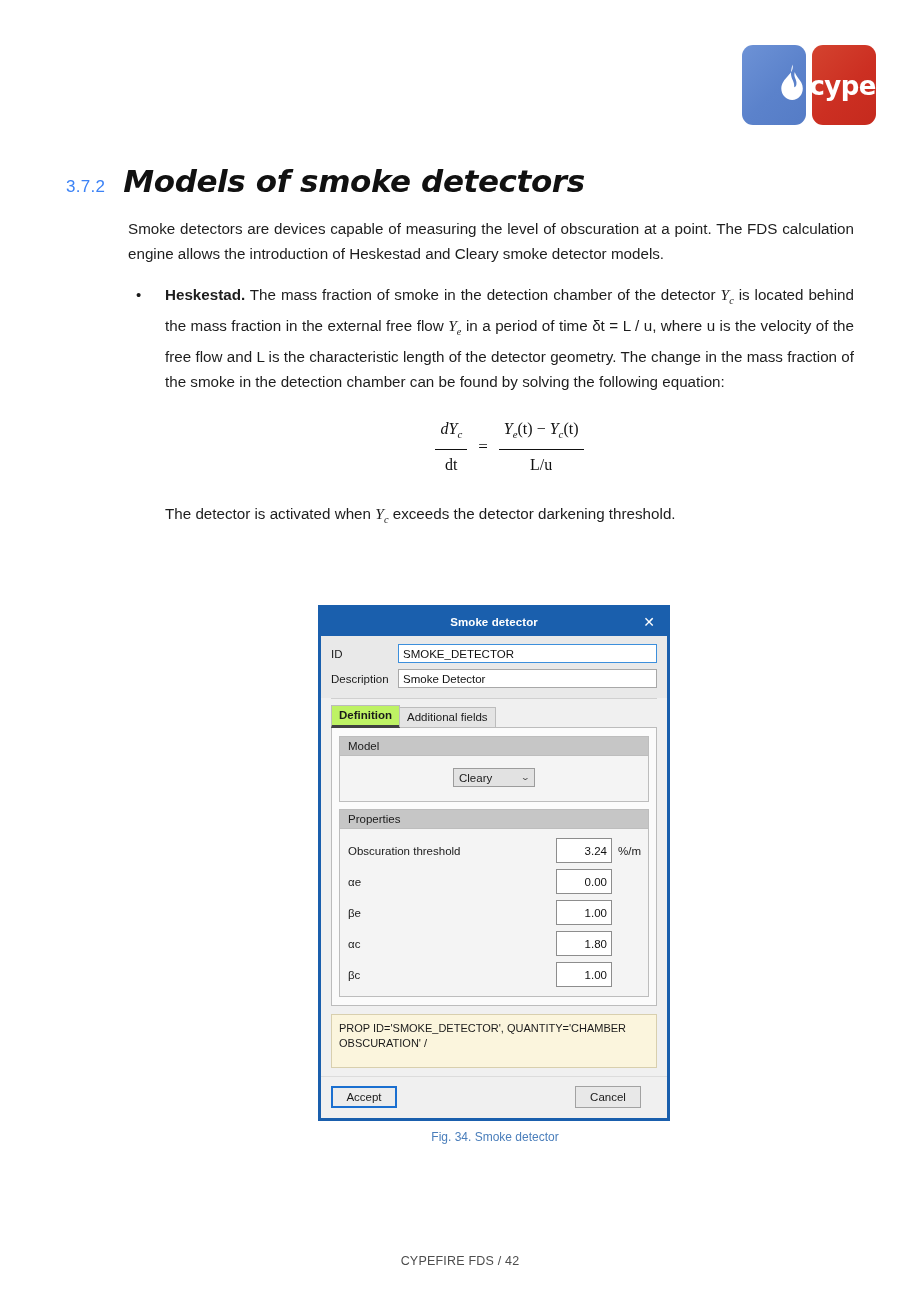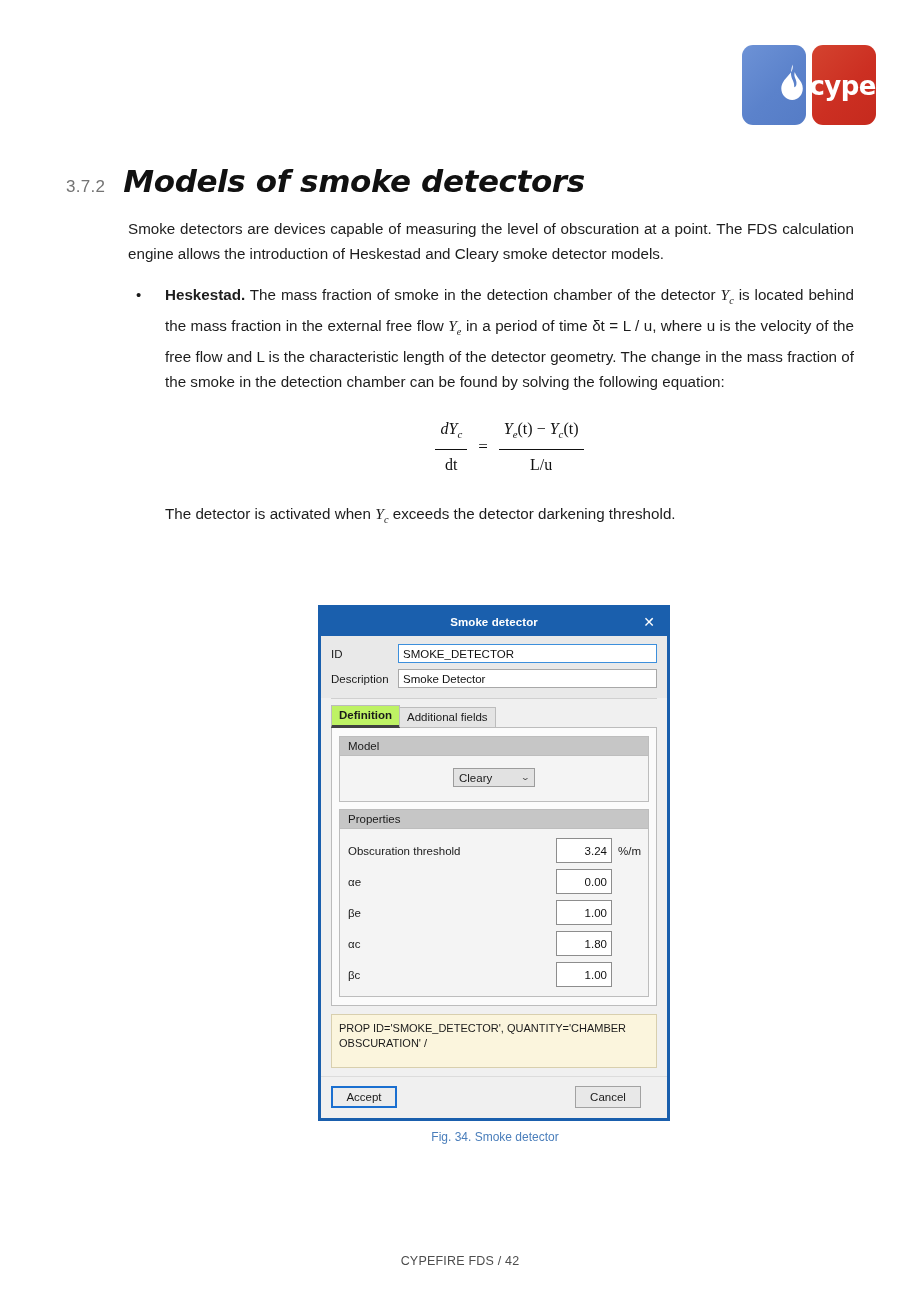--- a/index.html
+++ b/index.html
@@ -52,21 +52,21 @@
   .heading-row {
     position: absolute;
     top: 163px;
     left: 66px;
     display: flex;
     align-items: baseline;
     gap: 18px;
   }
   .heading-num {
     font-size: 17px;
-    color: #737373;
+    color: #3b82f6;
     font-family: "Liberation Sans", sans-serif;
     letter-spacing: 0.3px;
   }
   .heading-title {
     font-size: 31px;
     font-style: italic;
     font-weight: 700;
     color: #111111;
     letter-spacing: -0.4px;
     font-family: "DejaVu Sans", sans-serif;

